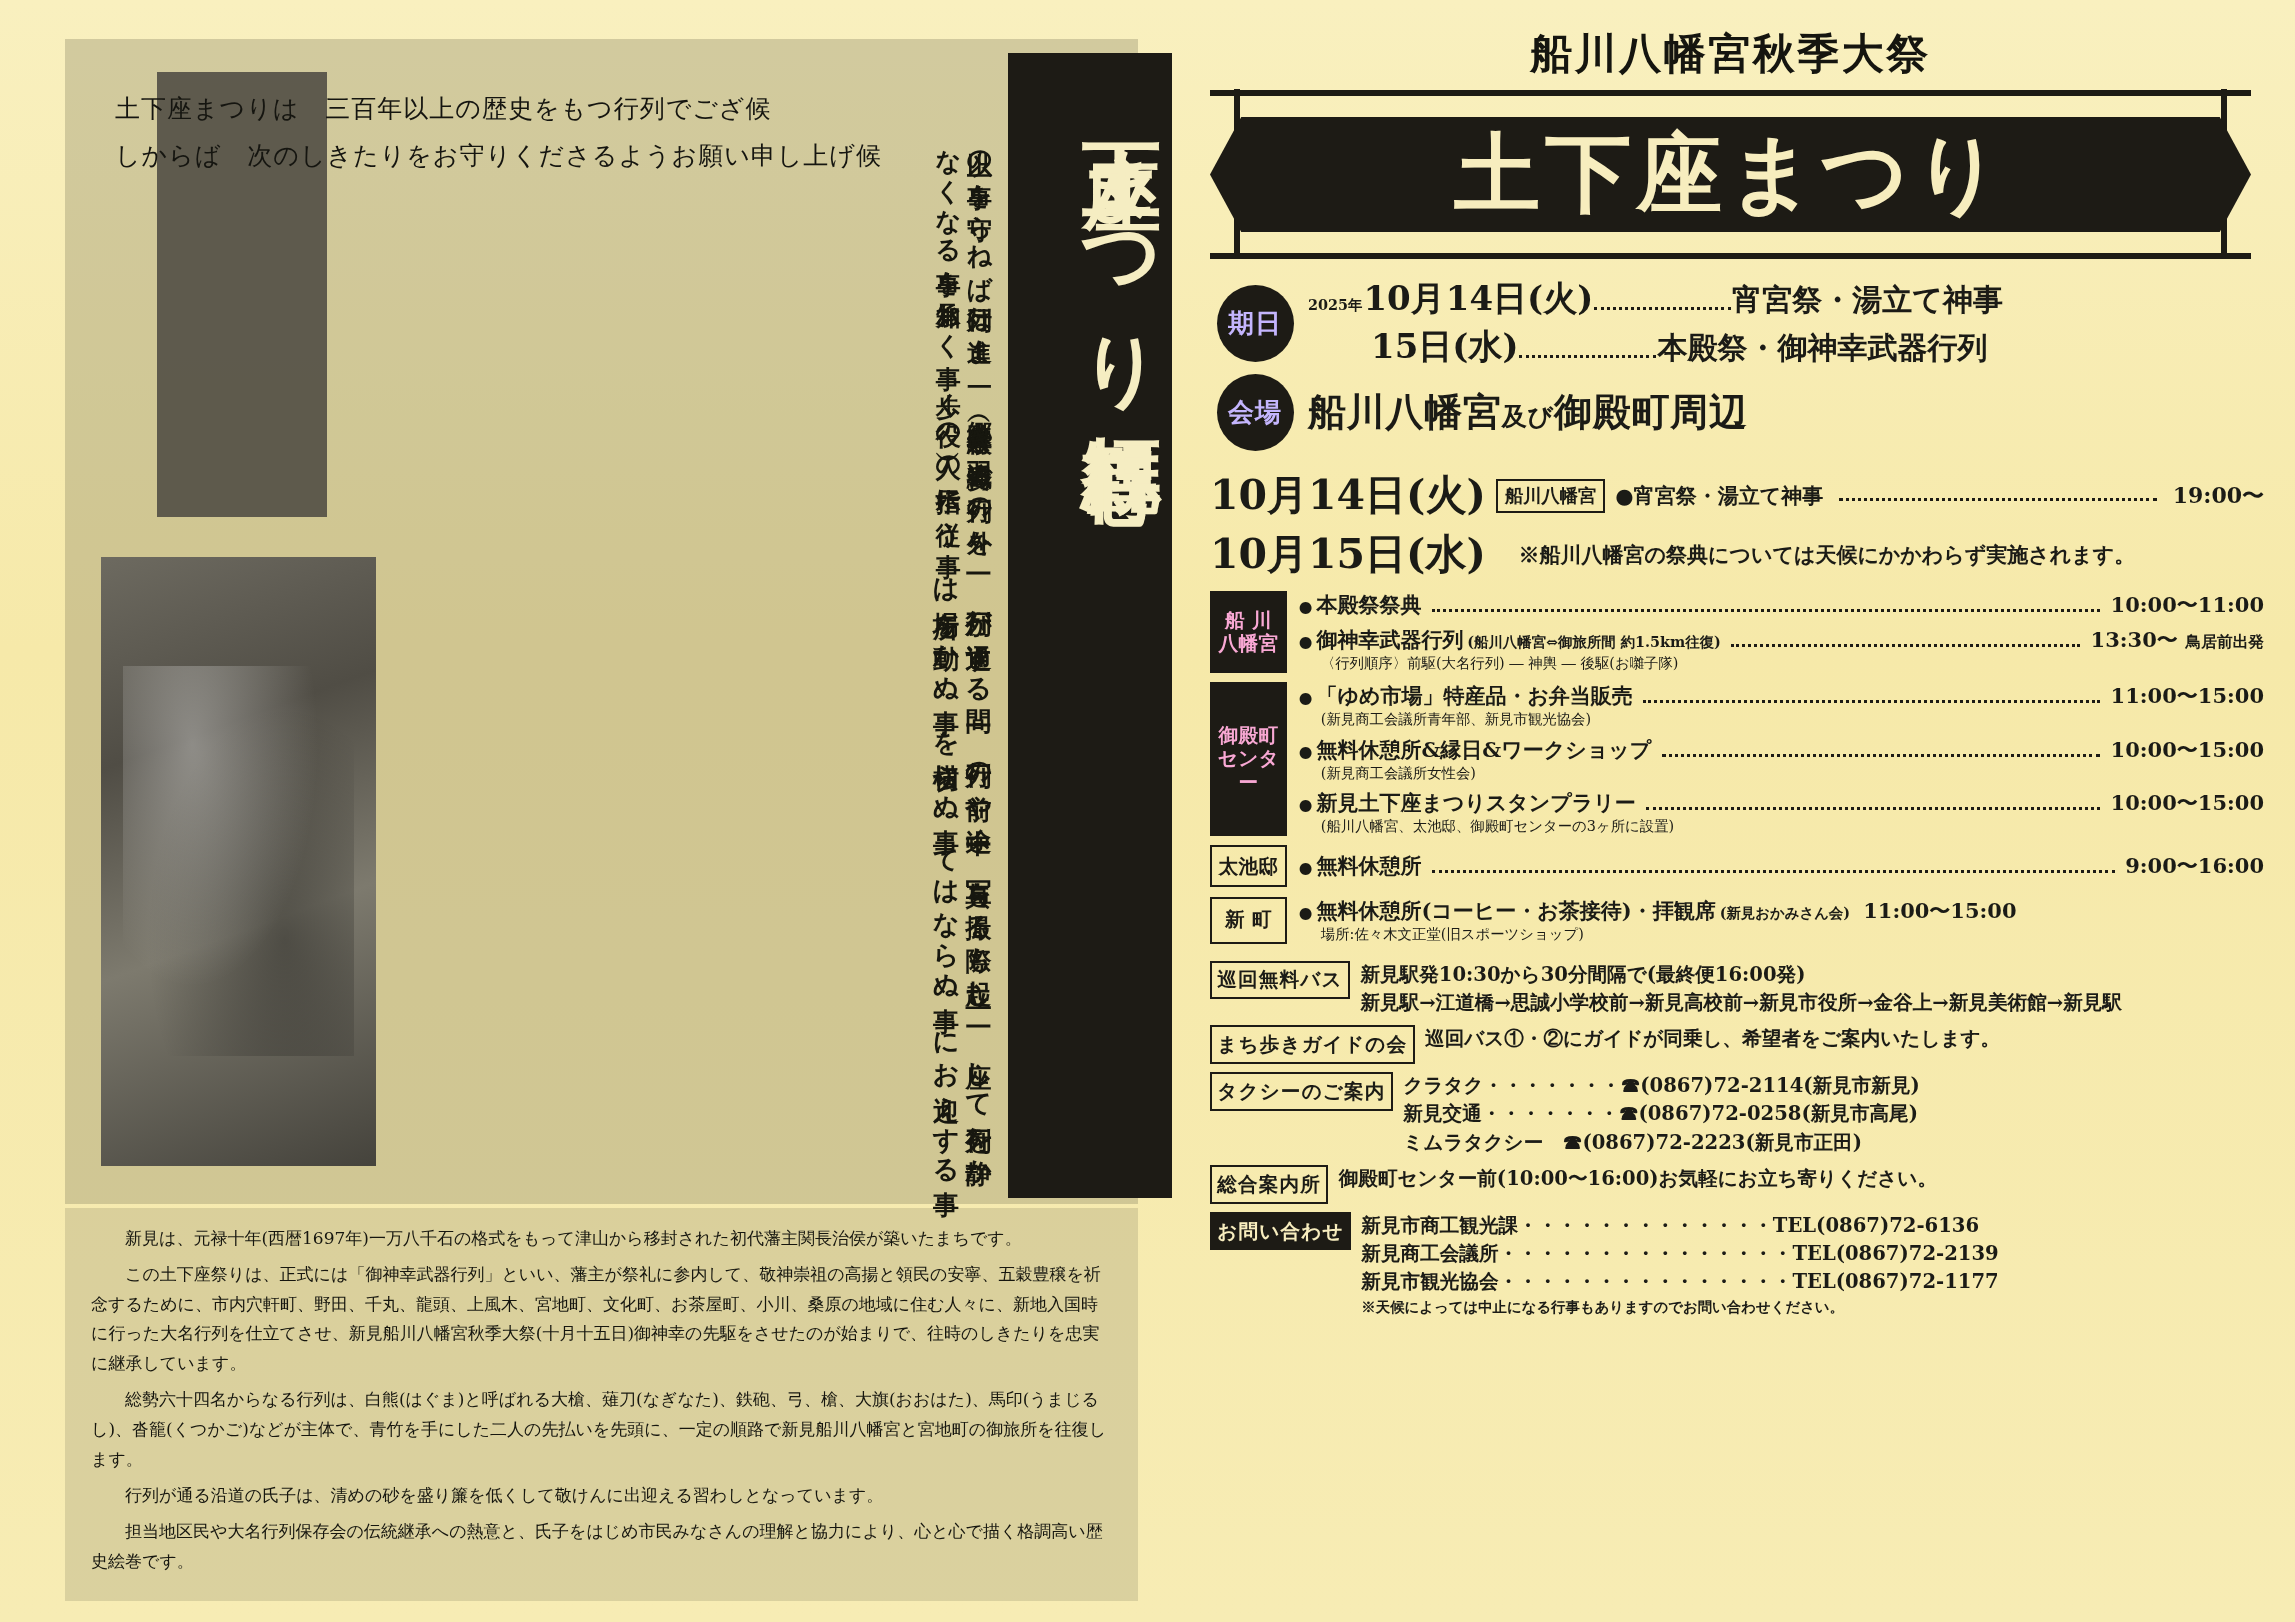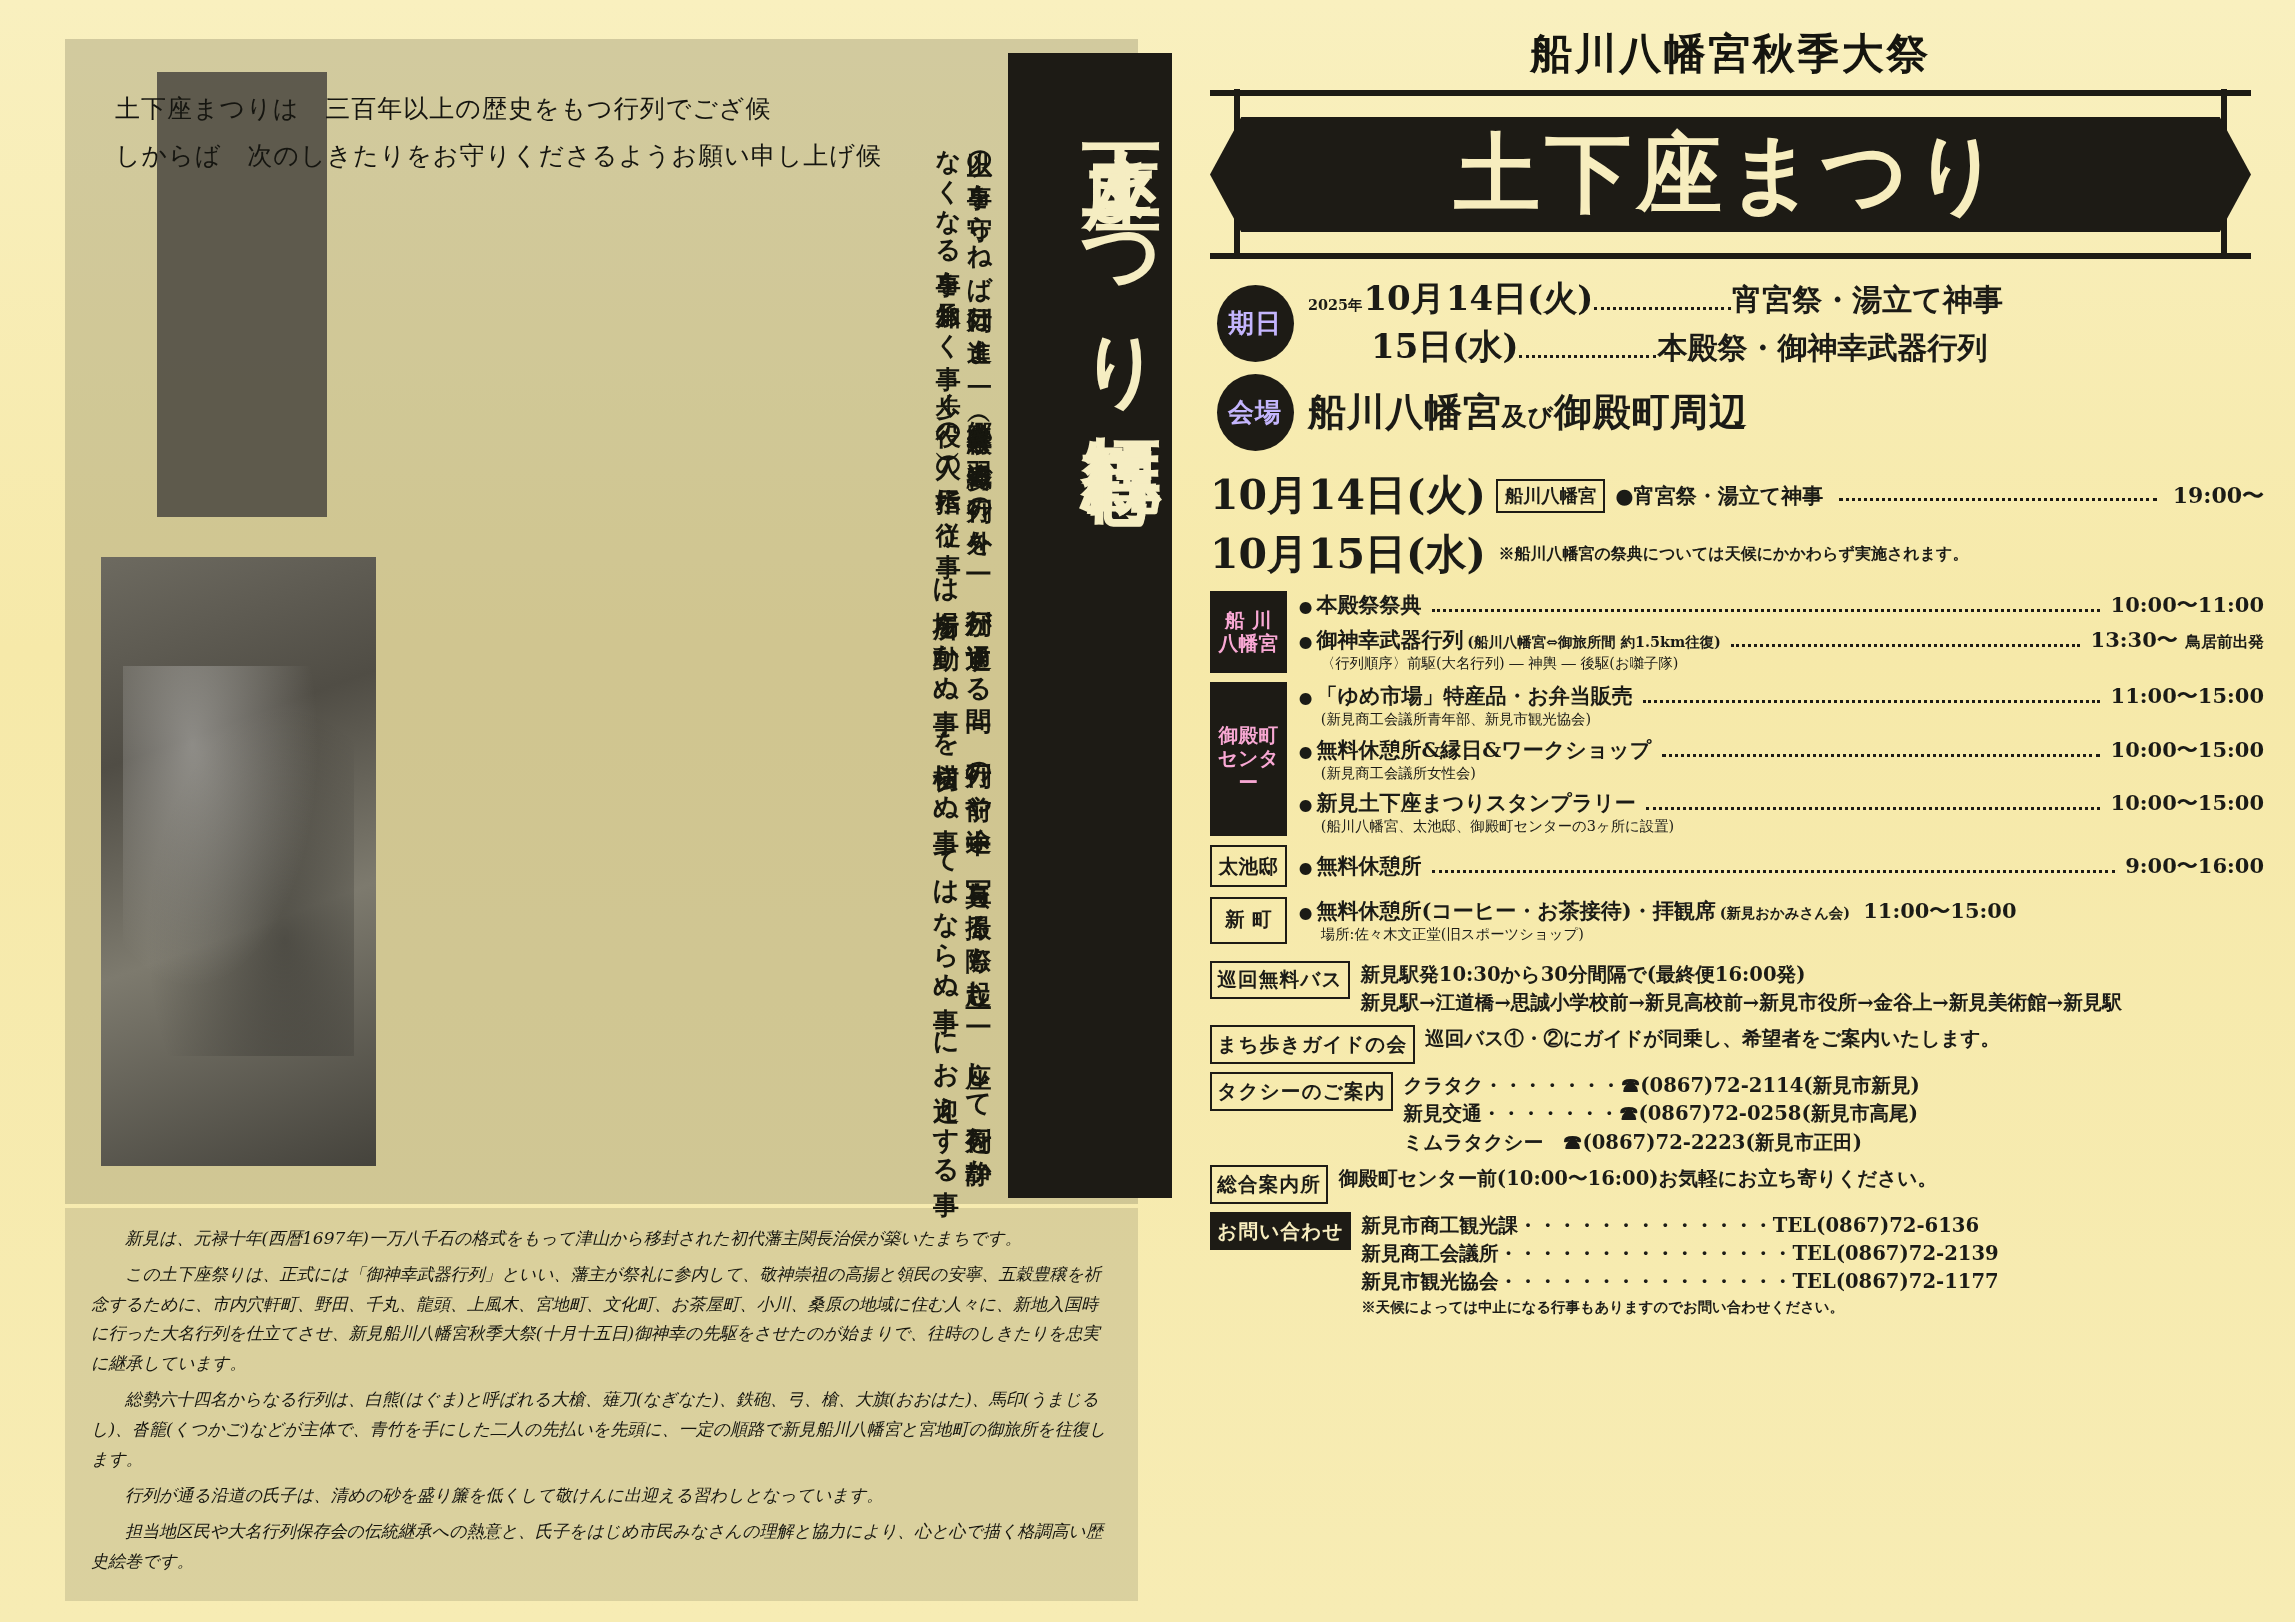--- a/index.html
+++ b/index.html
@@ -106,21 +106,21 @@
 
   
   .story {
     position: absolute;
     left: 52px; top: 1204px; width: 1021px;
     font-family: "DejaVu Serif", "Liberation Serif", serif;
     font-size: 17px;
     line-height: 1.75;
     color: #16160f;
   }
-  .story p { margin: 0 0 6.5px 0; text-indent: 2em; font-style: italic; }
+  .story p { margin: 0 0 6.5px 0; text-indent: 2em; }
 
   
   .right {
     position: absolute;
     left: 1197px; top: 26px; width: 1067px; height: 1570px;
   }
   .kicker {
     font-family: "DejaVu Serif","Liberation Serif",serif;
     font-weight: 700;
     font-size: 42px;
@@ -182,21 +182,21 @@
     display:flex; align-items:center; gap:10.5px; margin-bottom: 3.9px;
     font-family:"DejaVu Serif","Liberation Serif",serif; font-weight:700;
   }
   .day-head .big { font-size: 41px; }
   .tagbox {
     border: 2px solid #1d1b15; padding: 2.6px 6.5px; font-size: 18.3px; font-weight:700;
   }
   .day-head .ev { font-size: 21px; }
   .day-head .dotline { flex: 1 1 auto; border-bottom: 3.3px dotted #1d1b15; height: 10.5px; margin: 0 5.2px; }
   .day-head .tm { font-size: 22px; }
-  .note-small { font-size: 16px; margin-left: 2px; }
+  .note-small { font-size: 21px; margin-left: 22px; }
 
   .grp { display:flex; align-items:stretch; gap: 11.8px; margin-top: 9.2px; }
   .grp-label {
     background:#1d1b15; color:#f9a8d4;
     width: 77px; min-height: 77px;
     display:flex; align-items:center; justify-content:center; text-align:center;
     font-family:"DejaVu Serif","Liberation Serif",serif;
     font-weight:700; font-size: 19.6px; line-height:1.2; letter-spacing:.02em;
     flex: 0 0 auto; padding: 3.9px;
   }

